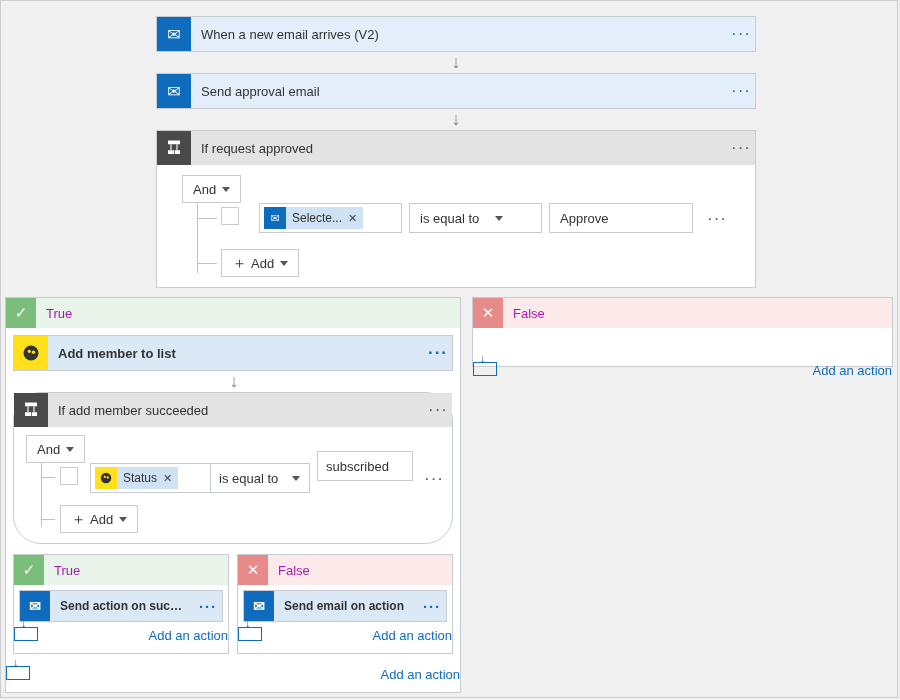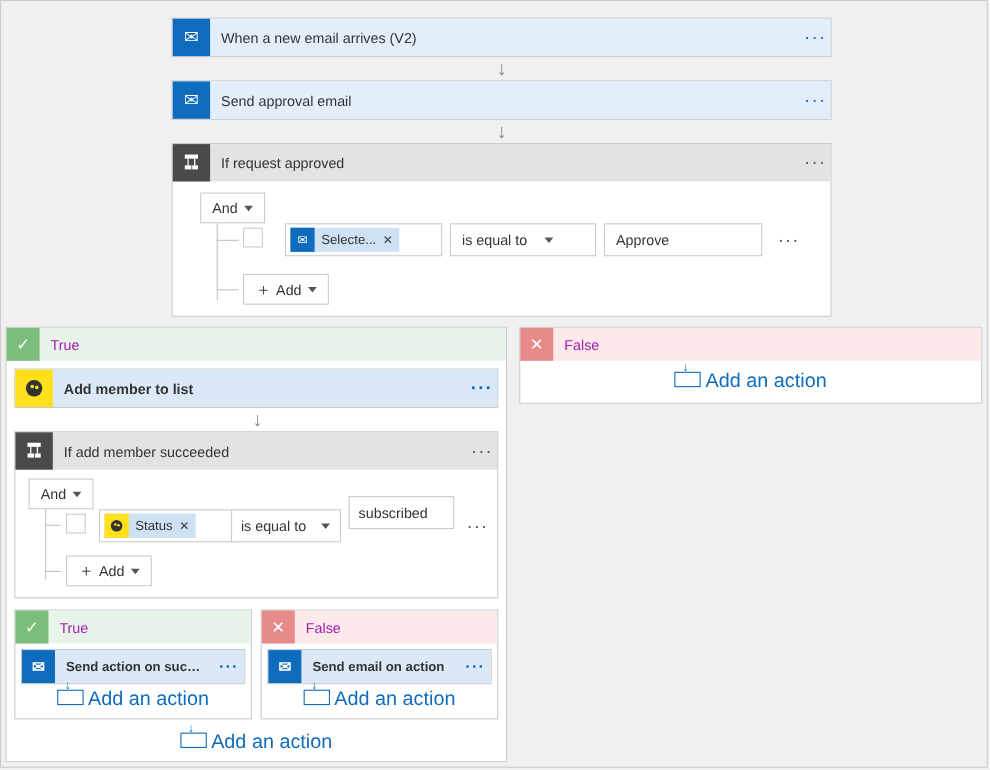--- a/index.html
+++ b/index.html
@@ -37,21 +37,21 @@
 
   
   .branchhdr{ display:flex; align-items:center; height:30px; padding-left:0;}
   .branchhdr .badge{ width:30px;height:30px;display:flex;align-items:center;justify-content:center;color:#fff;font-size:15px;}
   .branchhdr .lbl{ padding-left:10px; font-size:13px; color:#a21caf; }
   .bg-true { background:#e8f4e9; }
   .bg-false{ background:#fceaea; }
   .badge-true{ background:#7bbd7a; }
   .badge-false{ background:#e68a8a; }
 
-  .addaction{ display:flex; align-items:center; justify-content:center; color:#0f6cbd; font-size:18px; height:36px; cursor:pointer; }
+  .addaction{ display:flex; align-items:center; justify-content:space-between; color:#0f6cbd; font-size:13px; height:36px; cursor:pointer;margin-top:24px; }
   .addaction .ai{ width:22px;height:16px; margin-right:6px; position:relative; }
   .addaction .ai::before{ content:""; position:absolute; top:0;left:0;width:22px;height:12px;border:1px solid #0f6cbd; }
   .addaction .ai::after { content:"↓"; position:absolute; top:-10px; left:7px; font-size:11px; color:#0f6cbd; }
 
   .small .htitle{ font-size:12px; }
 </style>
 </head>
 <body>
 
 <div class="canvas">
@@ -133,21 +133,21 @@
               <circle cx="10" cy="10" r="2" fill="#ffe01b"></circle>
               <circle cx="15" cy="11" r="2" fill="#ffe01b"></circle>
             </svg>
         </div>
         <div class="htitle">Add member to list</div>
         <div class="dots">···</div>
       </div>
     </div>
     <div class="arrow" style="left:228px; top:73px;">↓</div>
 
-    <div class="card" style="position:absolute; left:7px; top:94px; width:440px; height:152px;">
+    <div class="card" style="position:absolute; left:7px; top:94px; width:440px; height:152px;border-radius:28px;">
       <div class="cardhdr bg-grey">
         <div class="hicon cond">
           <svg width="18" height="18" viewBox="0 0 24 24">
               <rect x="4" y="2" width="16" height="5" fill="#fff"></rect>
               <line x1="8" y1="7" x2="8" y2="15" stroke="#fff" stroke-width="1.5"></line>
               <line x1="16" y1="7" x2="16" y2="15" stroke="#fff" stroke-width="1.5"></line>
               <rect x="4" y="15" width="8" height="5" fill="#fff"></rect>
               <rect x="13" y="15" width="7" height="5" fill="#fff"></rect>
             </svg>
         </div>

